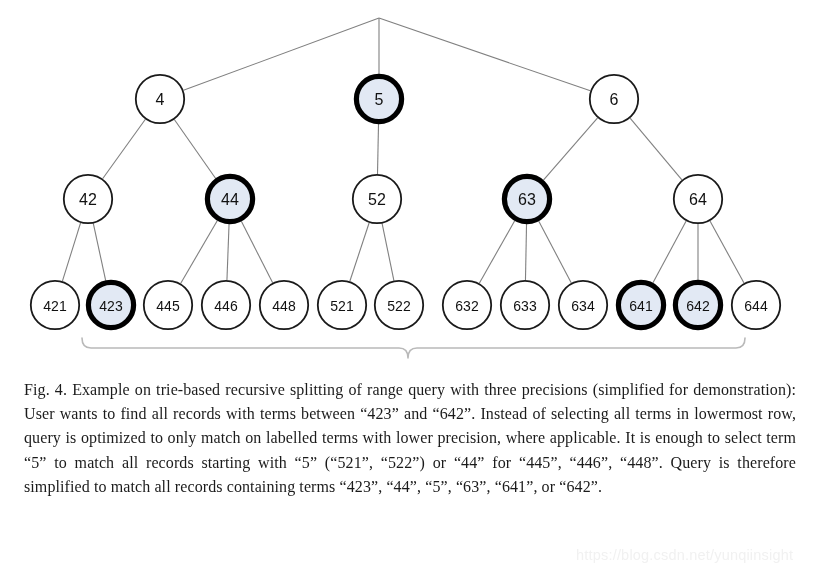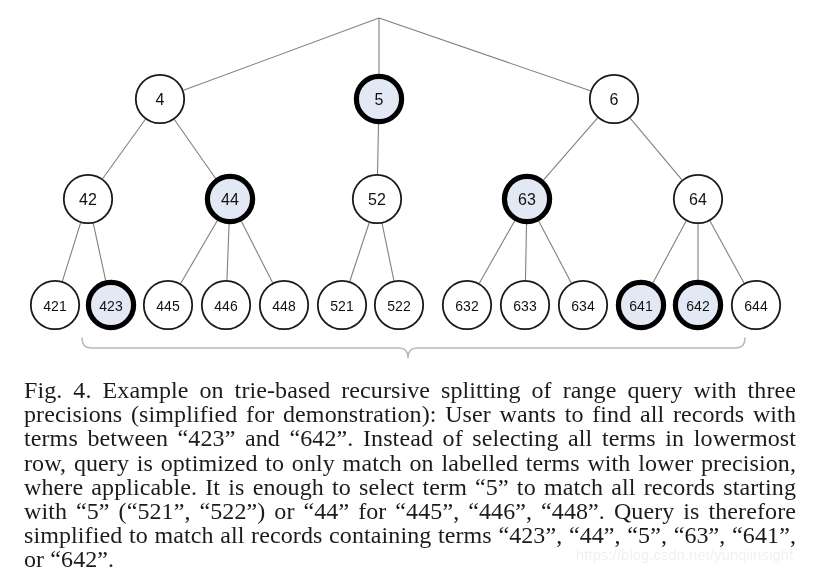--- a/index.html
+++ b/index.html
@@ -57,21 +57,21 @@
     stroke-width: 1.6;
     fill: none;
     stroke-linecap: round;
     stroke-linejoin: round;
   }
   #caption {
     position: absolute;
     left: 24px;
     top: 378px;
     width: 772px;
-    font-size: 24px;
+    font-size: 16px;
     line-height: 24.2px;
     color: #1b1b1b;
     text-align: justify;
     text-justify: inter-word;
     letter-spacing: 0.1px;
   }
   #caption p {
     margin: 0;
   }
   #watermark {

